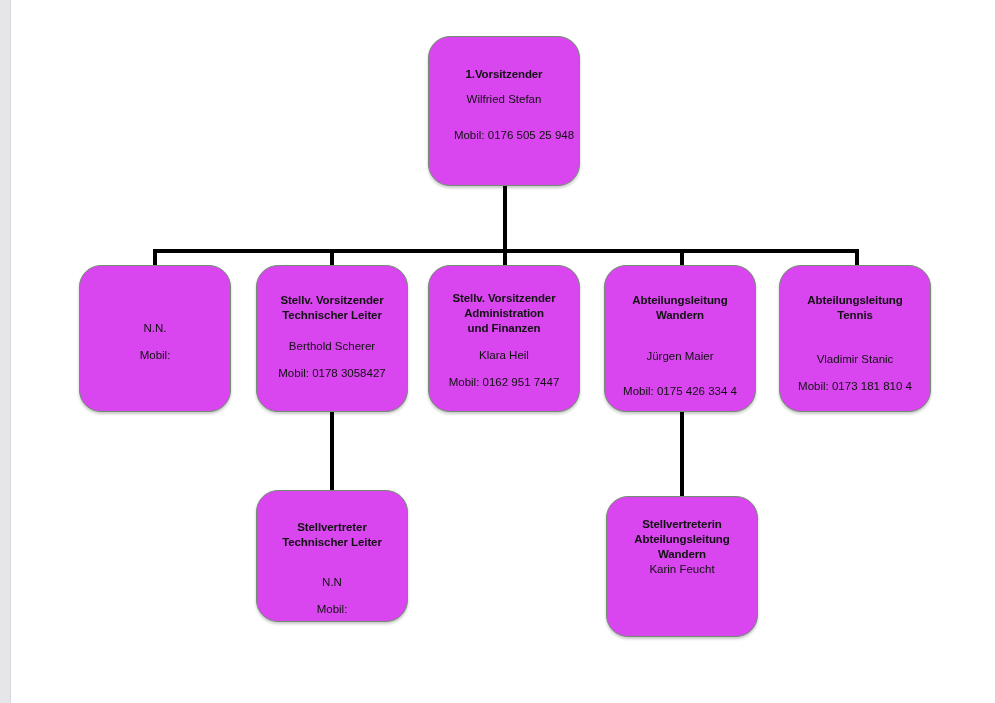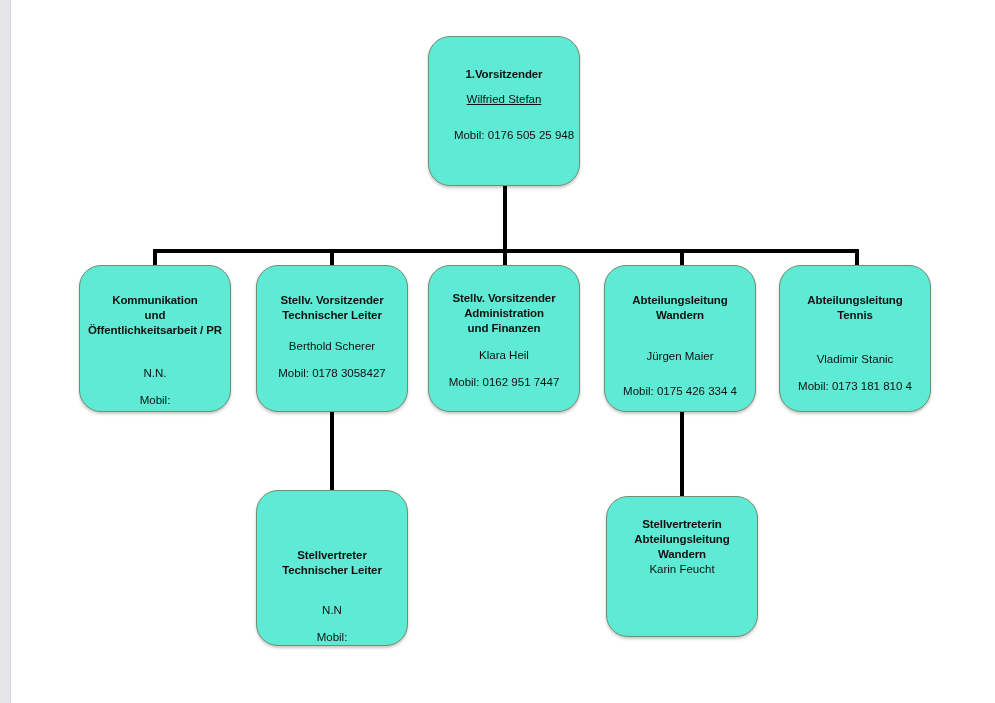--- a/index.html
+++ b/index.html
@@ -47,21 +47,21 @@
     position: absolute;
     background: #000000;
   }
   .line.v { width: 4px; }
   .line.h { height: 4px; }
 
   
   .node {
     position: absolute;
     box-sizing: border-box;
-    background: #5eead4;
+    background: #d946ef;
     border: 1px solid #6f8f6f;
     border-radius: 22px;
     box-shadow: 0 2px 3px rgba(0,0,0,0.22);
     display: flex;
     flex-direction: column;
     align-items: center;
     justify-content: flex-start;
     text-align: center;
     color: #111111;
     overflow: hidden;
@@ -100,28 +100,25 @@
     <div class="line v" style="left:330px; top:249px; height:22px;"></div>
     <div class="line v" style="left:503px; top:249px; height:22px;"></div>
     <div class="line v" style="left:680px; top:249px; height:22px;"></div>
     <div class="line v" style="left:855px; top:249px; height:22px;"></div>
 
     <div class="line v" style="left:330px; top:412px; height:82px;"></div>
     <div class="line v" style="left:680px; top:412px; height:85px;"></div>
 
     <div class="node" style="left:428px; top:36px; width:152px; height:150px; padding-top:30px;">
       <div class="title">1.Vorsitzender</div>
-      <div class="person" style="margin-top:10px;text-decoration:underline;">Wilfried Stefan</div>
+      <div class="person" style="margin-top:10px;">Wilfried Stefan</div>
       <div class="mobile" style="margin-top:21px;padding-left:20px;">Mobil: 0176 505 25 948</div>
     </div>
 
     <div class="node" style="left:79px; top:265px; width:152px; height:147px; padding-top:27px;">
-      <div class="title">Kommunikation
-und
-Öffentlichkeitsarbeit / PR</div>
       <div class="person" style="margin-top:28px;">N.N.</div>
       <div class="mobile" style="margin-top:12px;">Mobil:</div>
     </div>
 
     <div class="node" style="left:256px; top:265px; width:152px; height:147px; padding-top:27px;">
       <div class="title">Stellv. Vorsitzender
 Technischer Leiter</div>
       <div class="person" style="margin-top:16px;">Berthold Scherer</div>
       <div class="mobile" style="margin-top:12px;">Mobil: 0178 3058427</div>
     </div>
@@ -141,21 +138,21 @@
       <div class="mobile" style="margin-top:20px;">Mobil: 0175 426 334 4</div>
     </div>
 
     <div class="node" style="left:779px; top:265px; width:152px; height:147px; padding-top:27px;">
       <div class="title">Abteilungsleitung
 Tennis</div>
       <div class="person" style="margin-top:29px;">Vladimir Stanic</div>
       <div class="mobile" style="margin-top:12px;">Mobil: 0173 181 810 4</div>
     </div>
 
-    <div class="node" style="left:256px; top:490px; width:152px; height:156px; padding-top:29px;justify-content:flex-end;">
+    <div class="node" style="left:256px; top:490px; width:152px; height:132px; padding-top:29px;">
       <div class="title">Stellvertreter
 Technischer Leiter</div>
       <div class="person" style="margin-top:25px;">N.N</div>
       <div class="mobile" style="margin-top:12px;">Mobil:</div>
     </div>
 
     <div class="node" style="left:606px; top:496px; width:152px; height:141px; padding-top:20px;">
       <div class="title">Stellvertreterin
 Abteilungsleitung
 Wandern</div>

